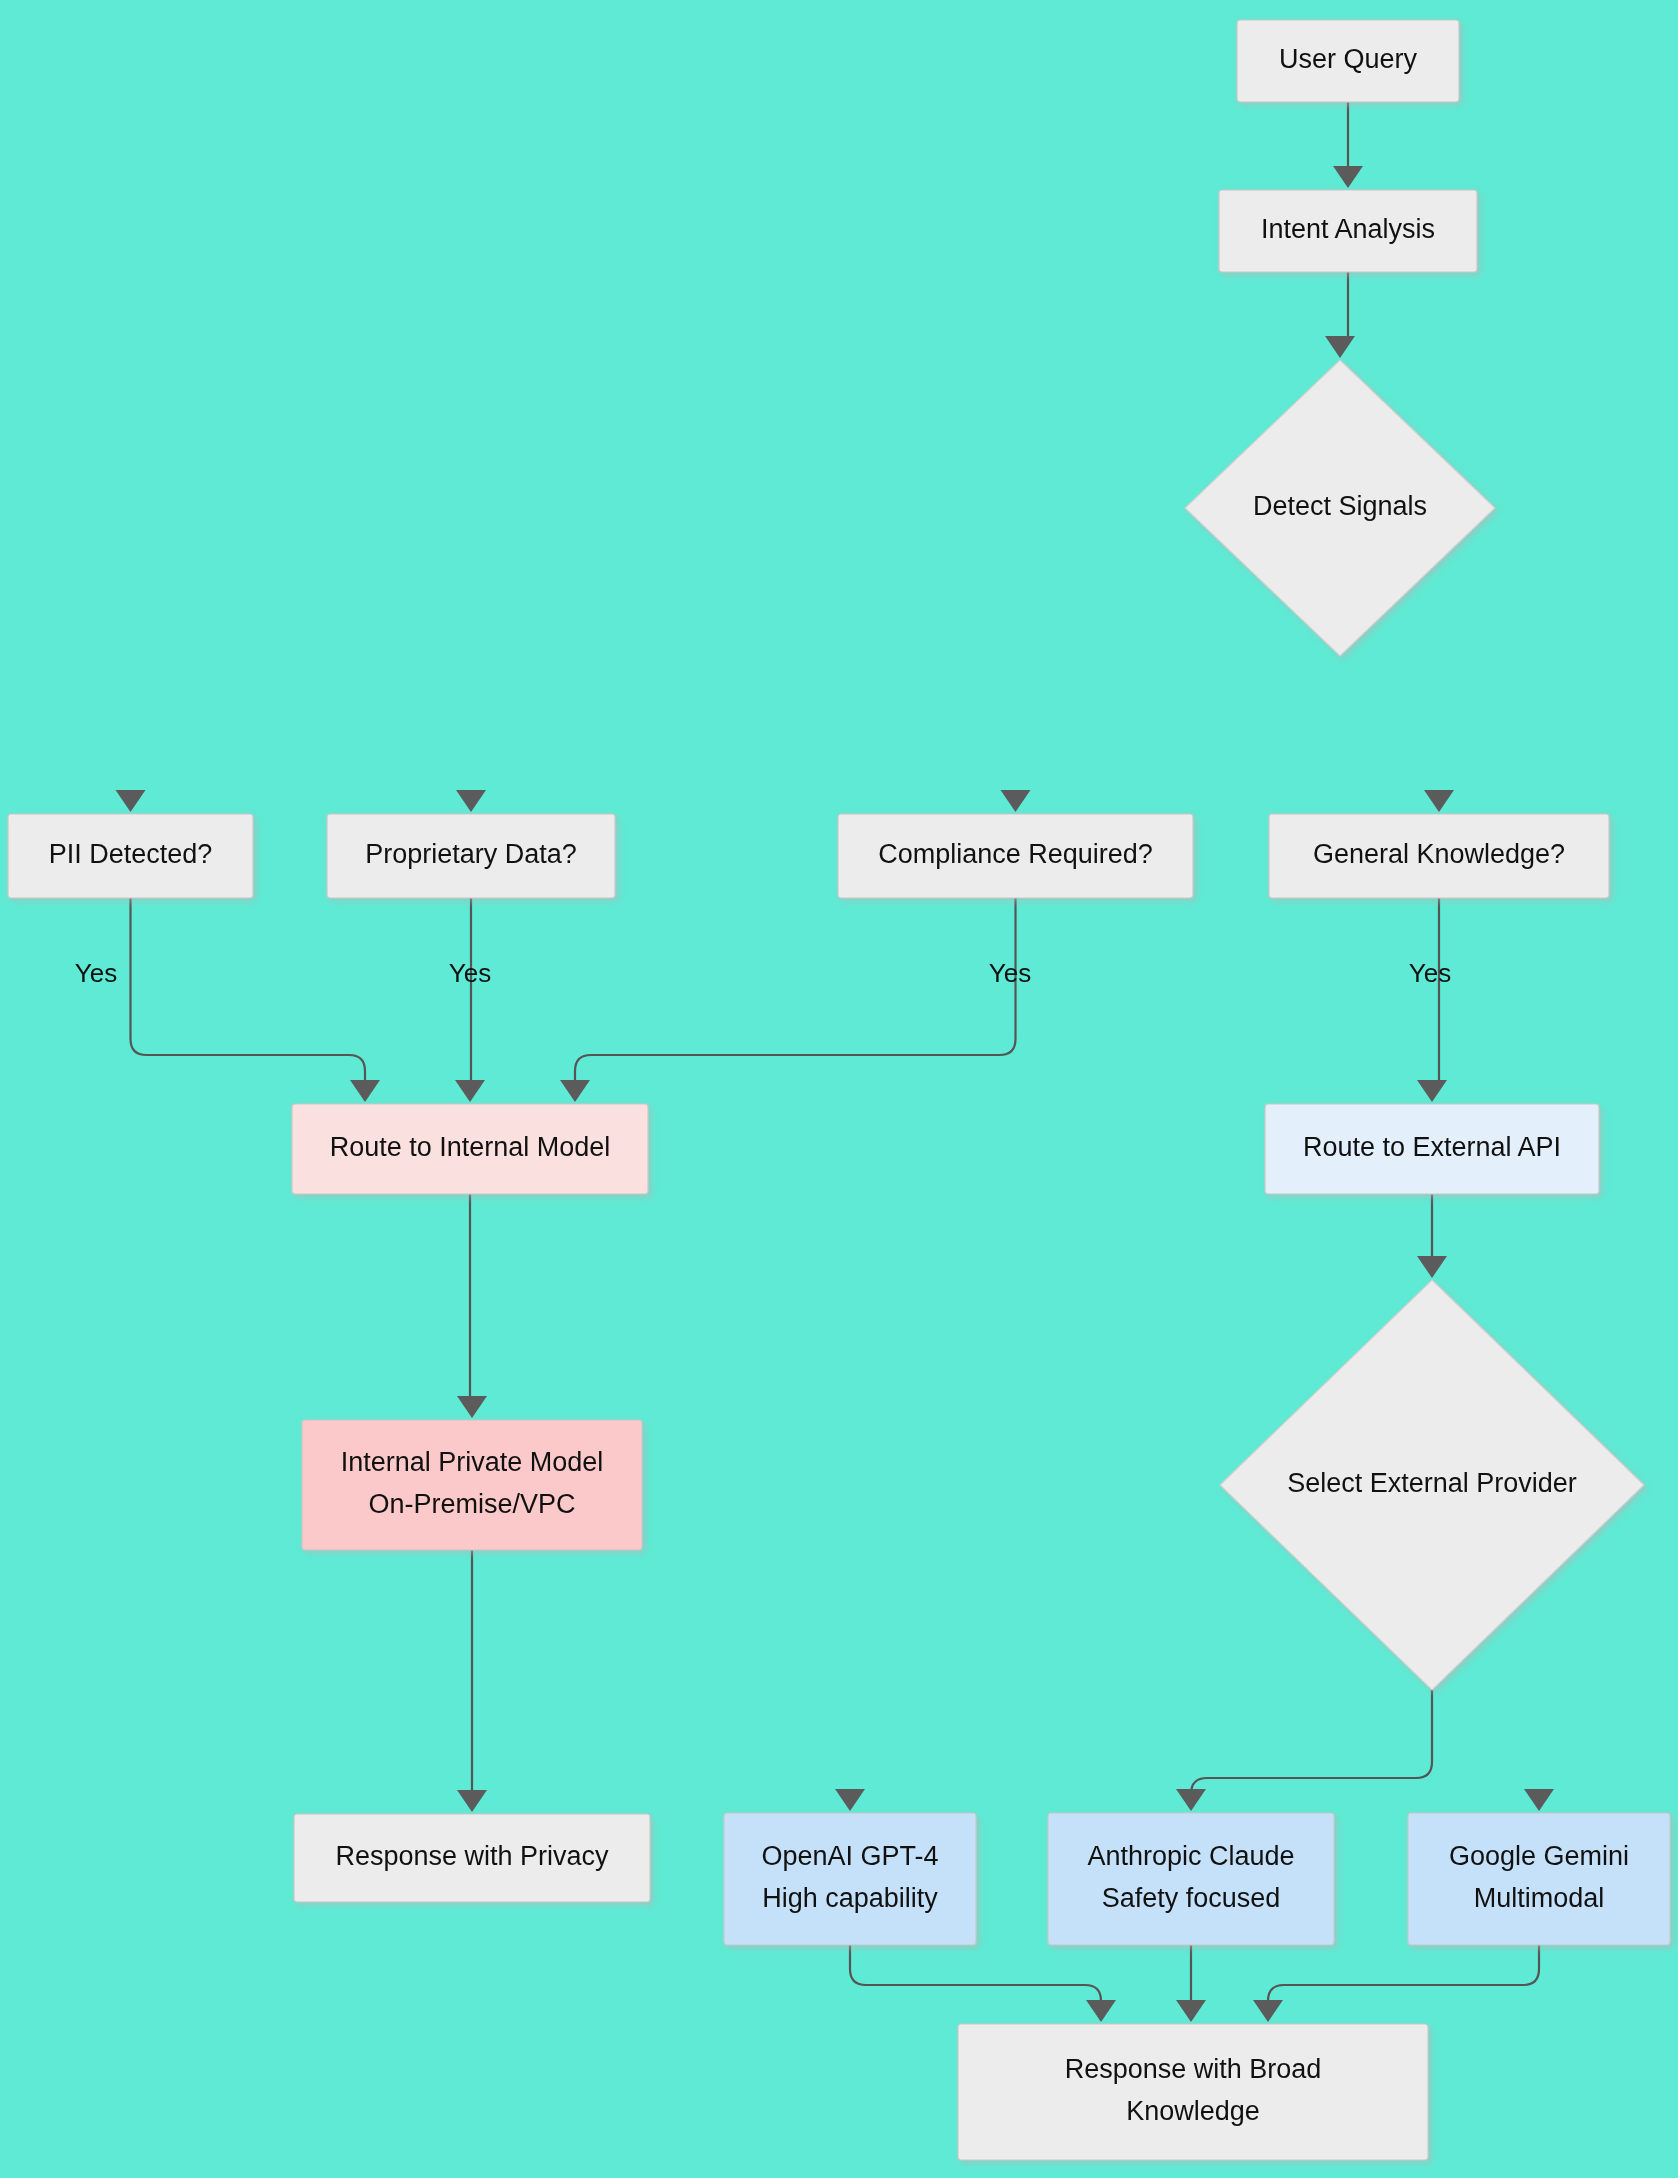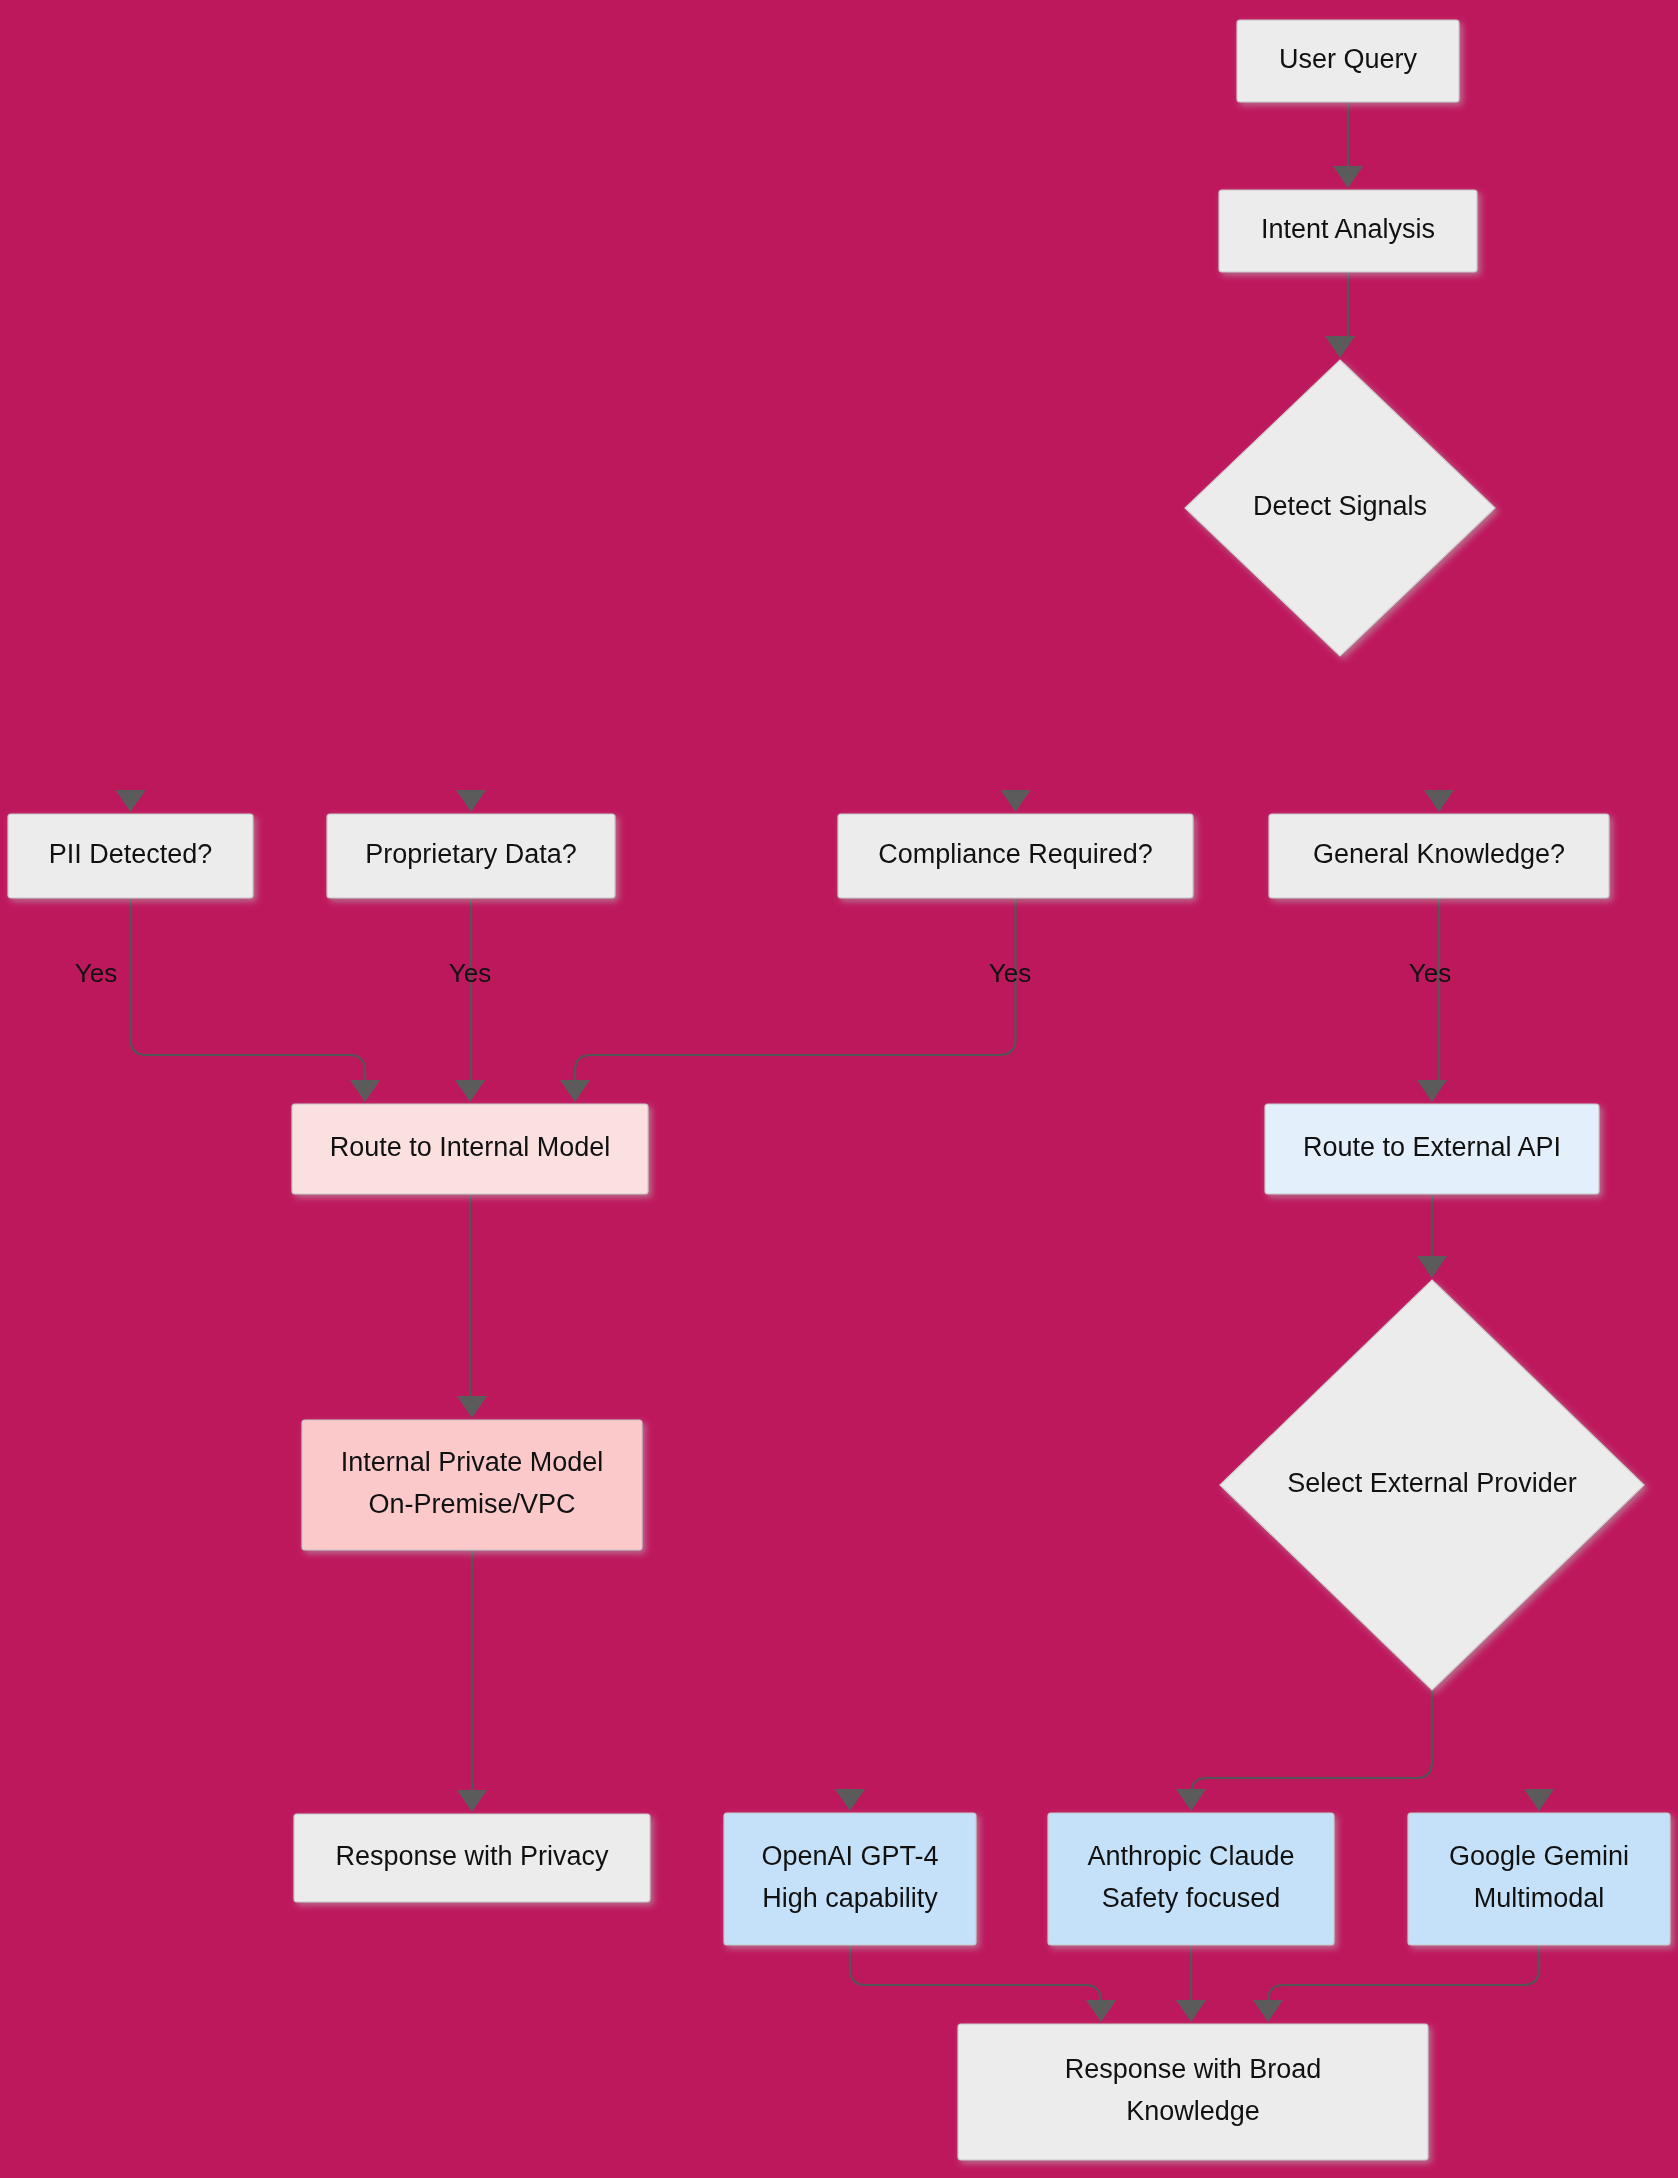--- a/index.html
+++ b/index.html
@@ -11,21 +11,21 @@
   body {
     font-family: "Liberation Sans", sans-serif;
     width: 1678px;
     height: 2178px;
     overflow: hidden;
   }
   #diagram-root {
     position: relative;
     width: 1678px;
     height: 2178px;
-    background: #be185d;
+    background: #5eead4;
   }
   svg#flow-svg {
     position: absolute;
     top: 0;
     left: 0;
     width: 1678px;
     height: 2178px;
     display: block;
   }
   .node-rect {

